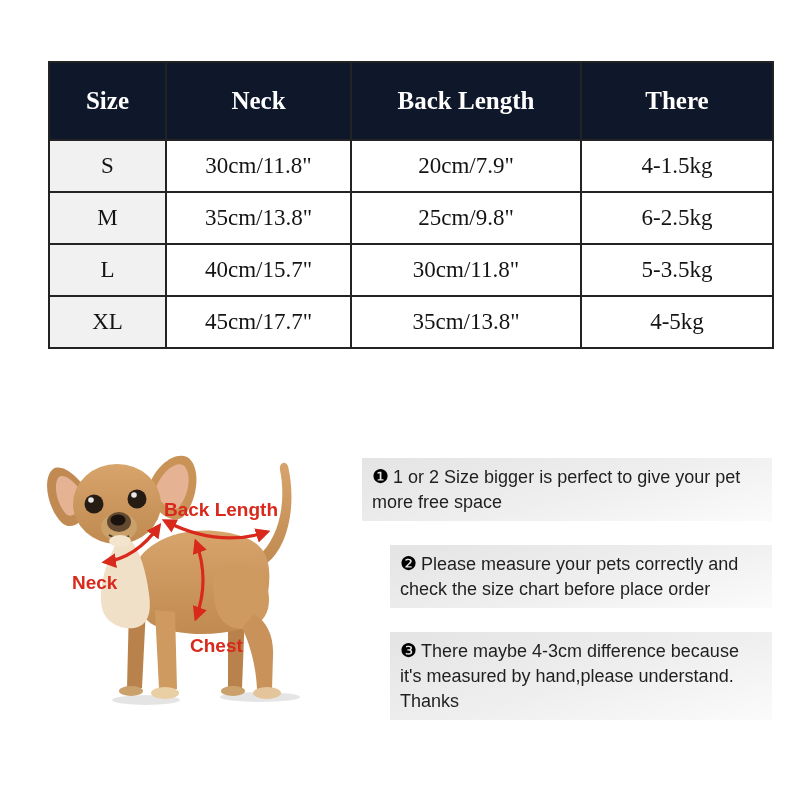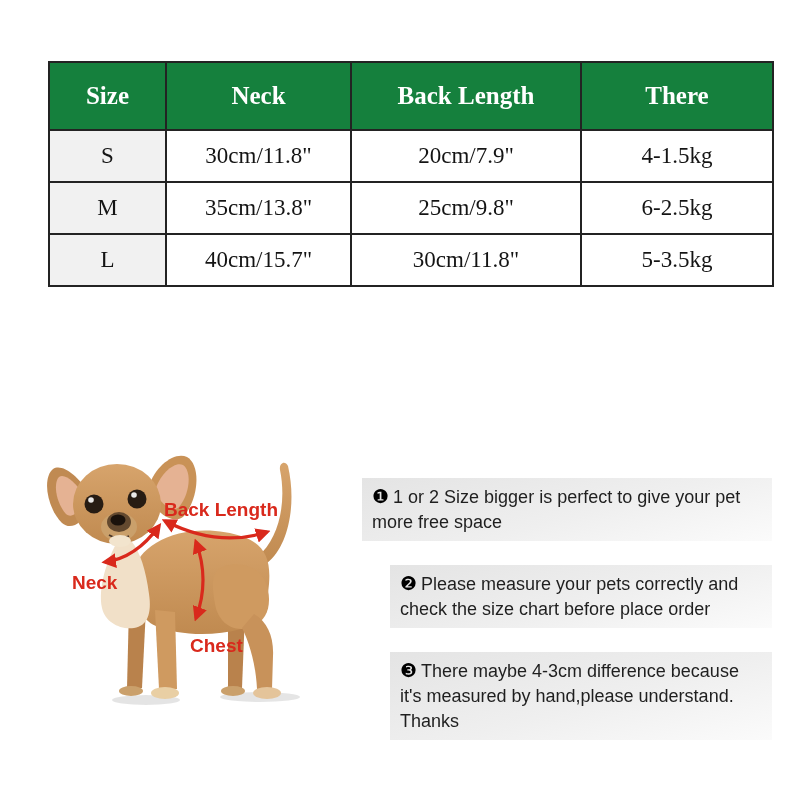--- a/index.html
+++ b/index.html
@@ -22,25 +22,25 @@
     border-collapse: collapse;
     table-layout: fixed;
     font-family: "Liberation Serif", serif;
   }
   table.size-table th, table.size-table td {
     border: 2px solid #232323;
     text-align: center;
     vertical-align: middle;
   }
   table.size-table th {
-    background: #15803d;
+    background: #0f172a;
     color: #ffffff;
     font-weight: bold;
     font-size: 25px;
-    height: 68px;
+    height: 78px;
   }
   table.size-table td {
     background: #ffffff;
     color: #141414;
     font-size: 23px;
     height: 52px;
   }
   table.size-table td.size-col { background: #f1f1f1; }
   .col-size   { width: 117px; }
   .col-bust   { width: 185px; }
@@ -60,21 +60,21 @@
     font-family: "Liberation Sans", sans-serif;
     font-weight: bold;
     font-size: 19px;
     fill: #d9291c;
   }
 
   
   .notes {
     position: absolute;
     left: 362px;
-    top: 478px;
+    top: 458px;
     width: 410px;
   }
   .note {
     background: linear-gradient(165deg, #e4e4e4 0%, #efefef 55%, #fbfbfb 100%);
     padding: 6px 10px;
     font-size: 18px;
     line-height: 25px;
     color: #1f1f1f;
   }
   .note + .note { margin-top: 24px; margin-left: 28px; }
@@ -115,20 +115,26 @@
         <td class="size-col">M</td>
         <td>35cm/13.8"</td>
         <td>25cm/9.8"</td>
         <td>6-2.5kg</td>
       </tr>
       <tr>
         <td class="size-col">L</td>
         <td>40cm/15.7"</td>
         <td>30cm/11.8"</td>
         <td>5-3.5kg</td>
+      </tr>
+      <tr>
+        <td class="size-col">XL</td>
+        <td>45cm/17.7"</td>
+        <td>35cm/13.8"</td>
+        <td>4-5kg</td>
       </tr>
     </tbody>
   </table>
 
   <div class="dog-wrap">
     <svg viewBox="0 0 320 265" xmlns="http://www.w3.org/2000/svg">
       <defs>
         <marker id="ah" viewBox="0 0 10 10" refX="7.5" refY="5" markerWidth="4.6" markerHeight="4.6" orient="auto-start-reverse">
           <path d="M0,0 L10,5 L0,10 Z" fill="#d9291c"></path>
         </marker>

